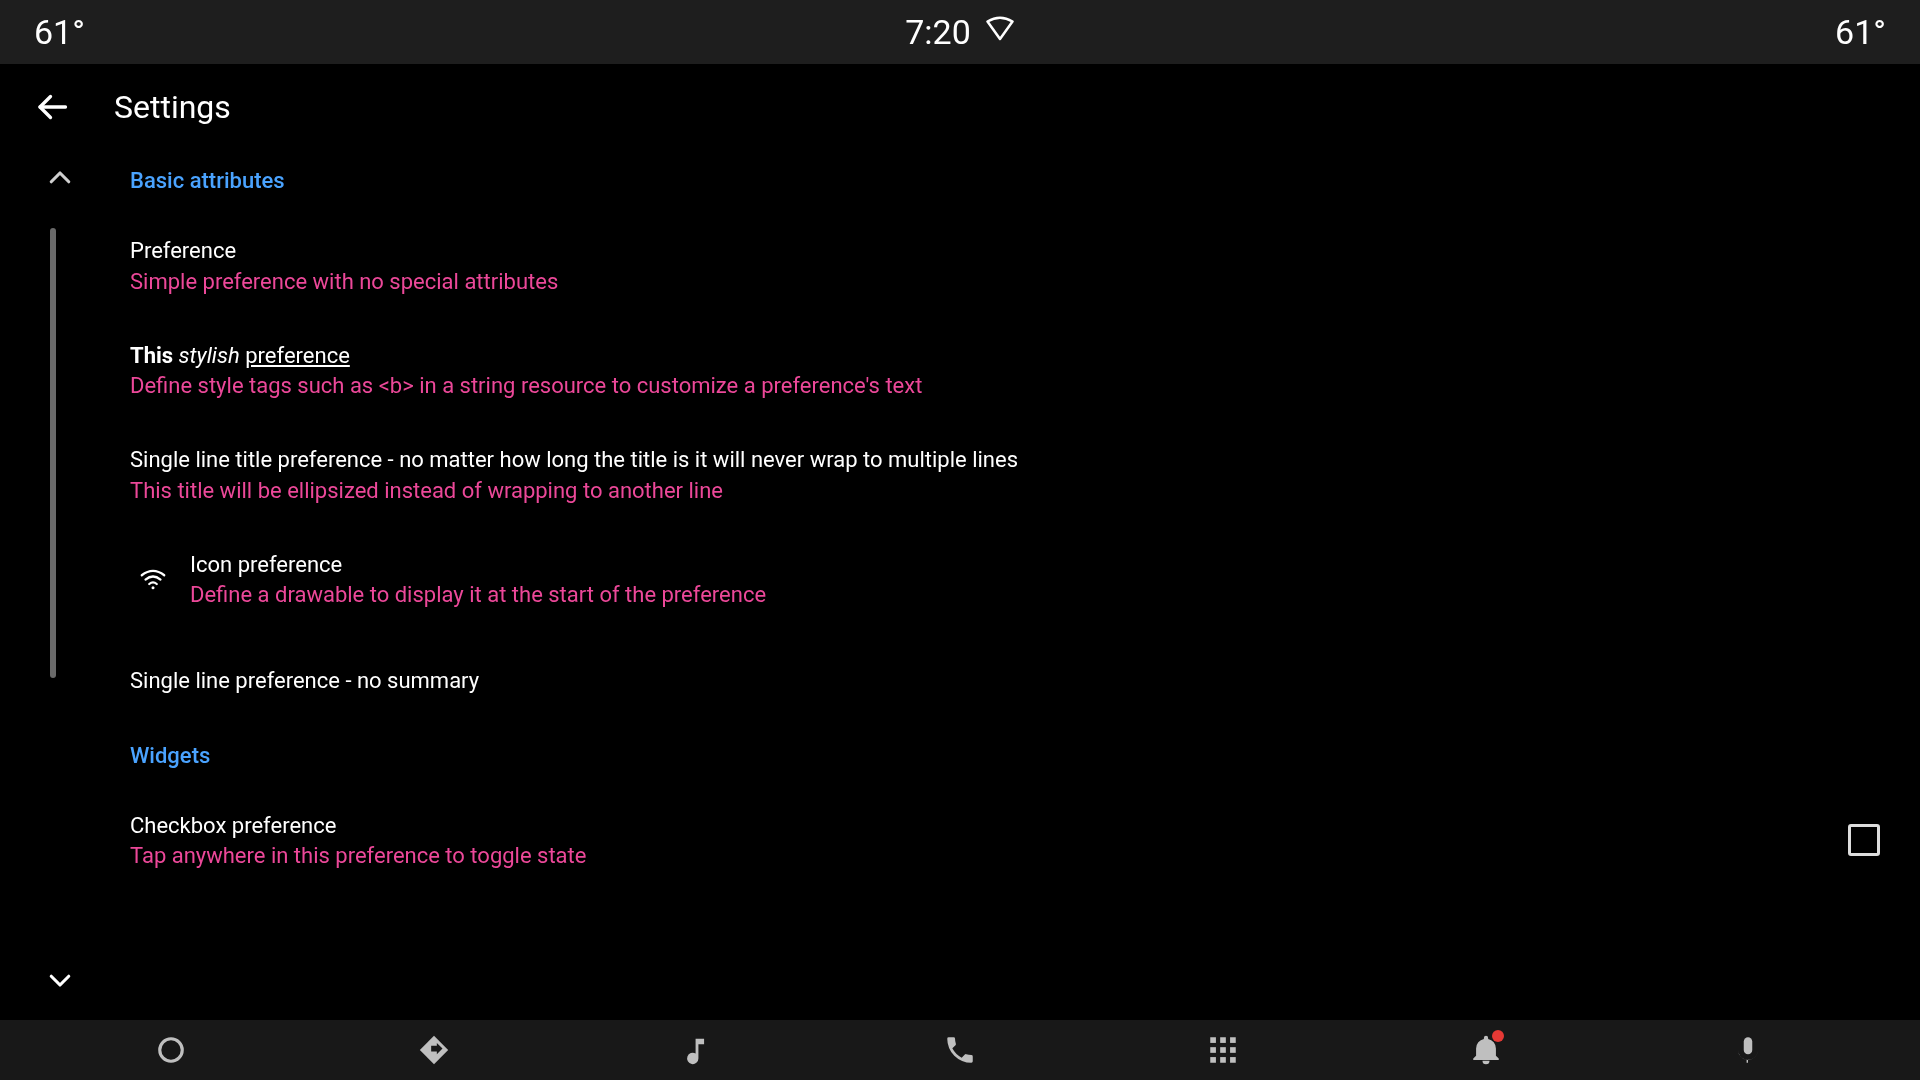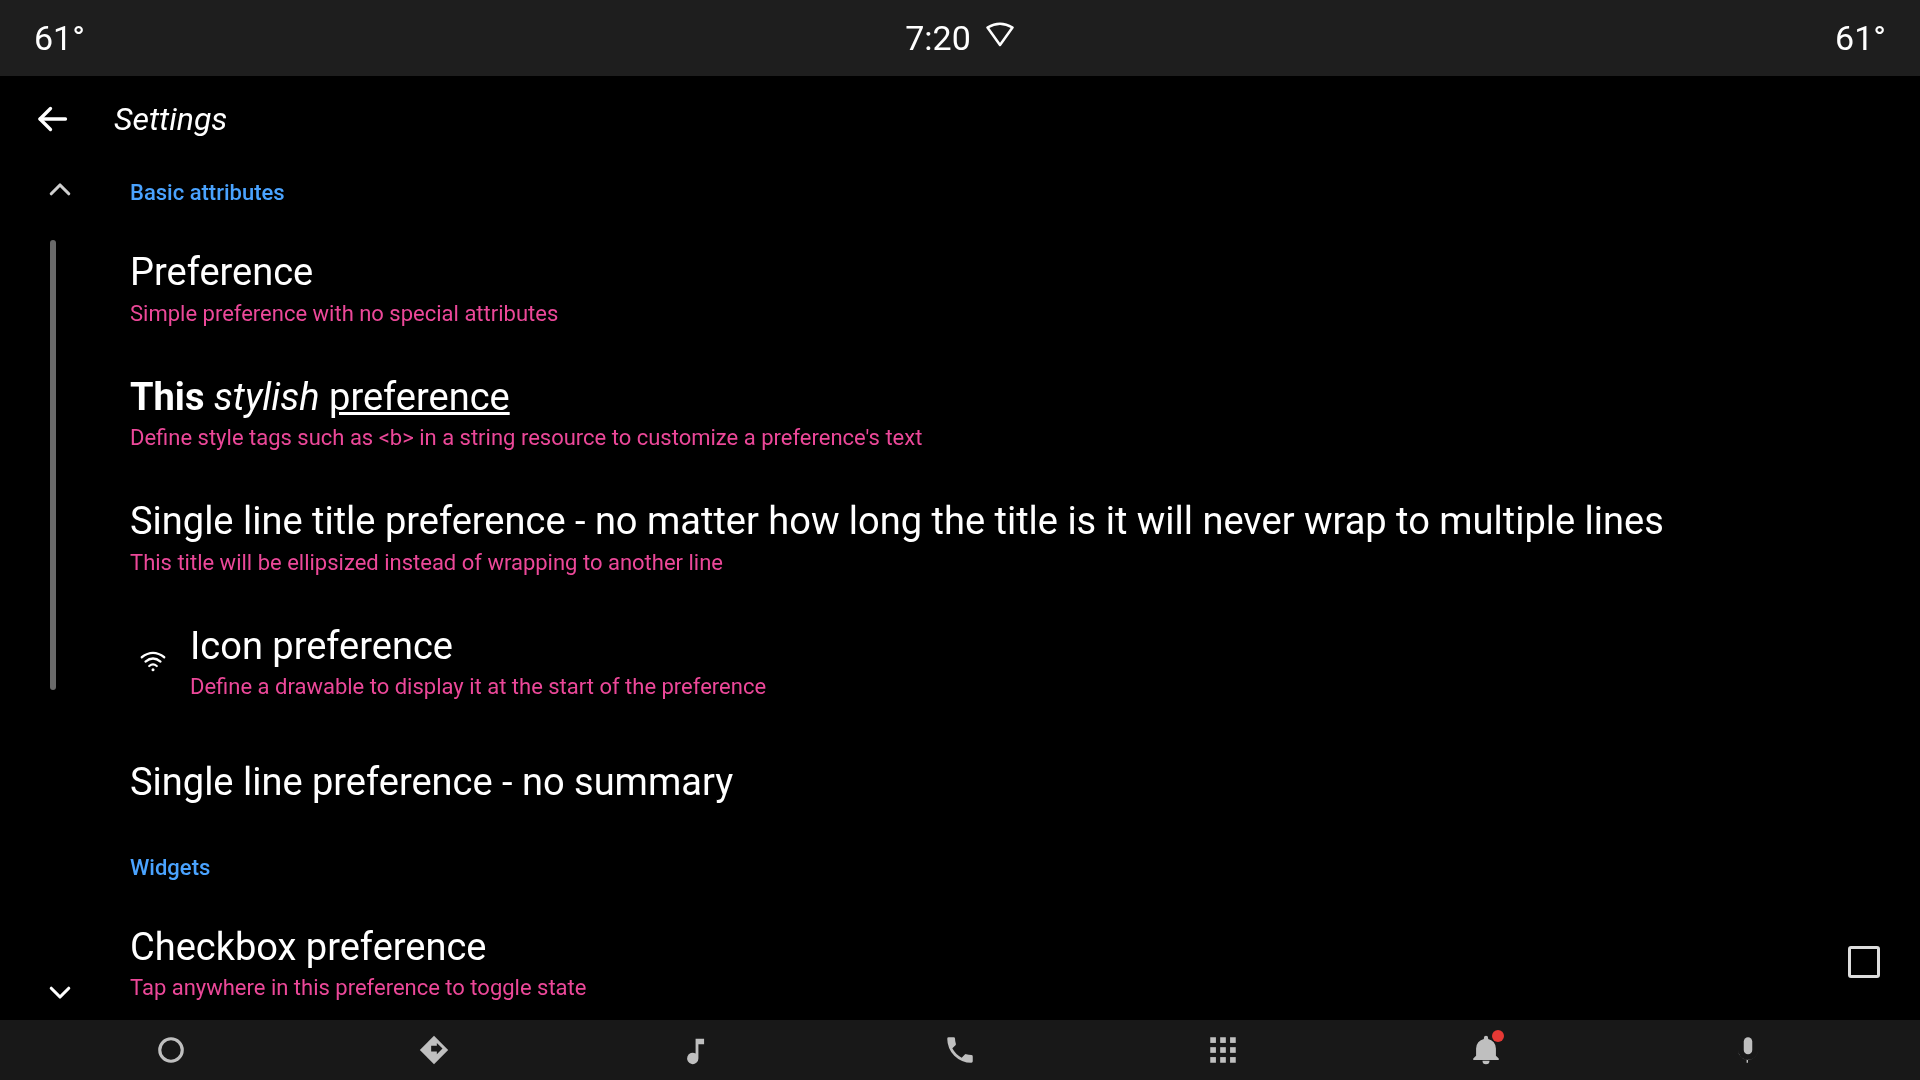--- a/index.html
+++ b/index.html
@@ -7,21 +7,21 @@
     width: 1920px;
     height: 1080px;
     background: #000;
     color: #fff;
     font-family: Roboto, "Helvetica Neue", Arial, sans-serif;
     overflow: hidden;
   }
 
   
   .status-bar {
-    height: 76px;
+    height: 64px;
     background: #1e1e1e;
     display: flex;
     align-items: center;
     justify-content: space-between;
     padding: 0 34px;
     font-size: 34px;
     font-weight: 400;
   }
   .status-center { display: flex; align-items: center; gap: 14px; }
   .wifi-icon { width: 30px; height: 30px; }
@@ -29,21 +29,20 @@
   .status-right { text-align: right; }
 
   
   .app-bar {
     height: 86px;
     display: flex;
     align-items: center;
     padding: 0 28px;
     gap: 38px;
     background: #000;
-    font-style: italic;
   }
   .app-bar .back-btn {
     width: 48px; height: 48px;
     display:flex;align-items:center;justify-content:center;
     cursor:pointer;
   }
   .app-bar .title { font-size: 32px; font-weight: 400; }
 
   
   .content {
@@ -87,21 +86,21 @@
     cursor:pointer;
   }
   .pref .ic {
     width: 46px;
     flex: 0 0 46px;
     margin-right: 14px;
     display:flex;align-items:center;justify-content:center;
   }
   .pref .texts { flex: 1 1 auto; min-width:0; }
   .pref .ptitle {
-    font-size: 38px;
+    font-size: 22px;
     font-weight: 400;
     line-height: 1.25;
   }
   .pref .psummary {
     font-size: 22px;
     color: #ec4899;
     margin-top: 4px;
   }
   .pref .ptitle.single-line {
     white-space: nowrap;

